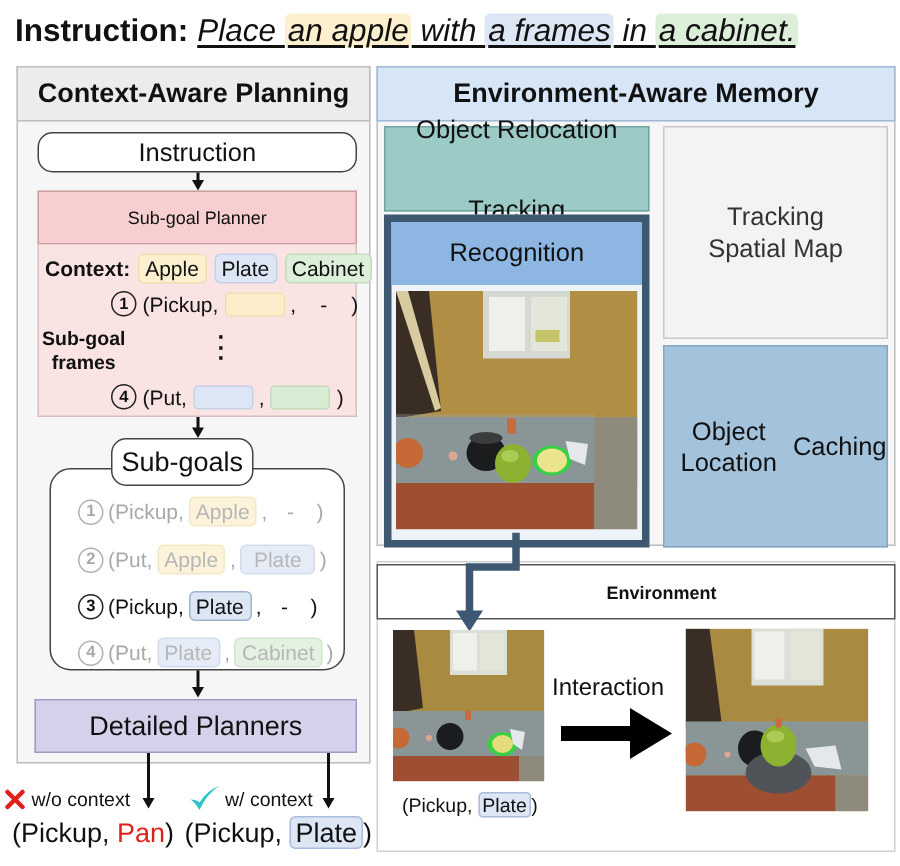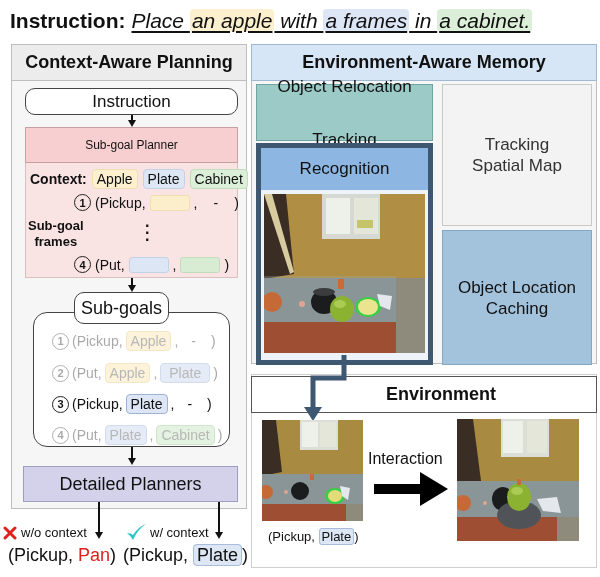--- a/index.html
+++ b/index.html
@@ -64,21 +64,21 @@
   #right-panel { left: 251px; top: 44px; width: 346px; height: 320px; border: 1px solid #bdbdbd; background: #f6f6f6; }
   #right-title { left: 251px; top: 44px; width: 346px; height: 37px; border: 1px solid #9fb8d4; background: #d6e6f7; font-weight: bold; font-size: 18px; }
   #orl { left: 256px; top: 84px; width: 177px; height: 57px; background: #9ccac6; border: 1.5px solid #6fa5a0; font-size: 17px; line-height: 21px; }
   #ssm { left: 442px; top: 84px; width: 150px; height: 142px; background: #f3f3f3; border: 1.5px solid #c9c9c9; font-size: 17px; line-height: 21px; color: #333; }
   #olc { left: 442px; top: 230px; width: 150px; height: 135px; background: #a3c3dd; border: 1.5px solid #85a7c4; font-size: 17px; line-height: 21px; }
   #ror { left: 256px; top: 143px; width: 177px; height: 222px; border: 5px solid #3e5871; background: #eef3f9; }
   #ror-title { left: 261px; top: 148px; width: 167px; height: 42px; background: #8db6e2; font-size: 17px; line-height: 20px; }
 
   
   #env-panel { left: 251px; top: 374px; width: 346px; height: 194px; border: 1px solid #cfcfcf; background: #fff; }
-  #env-title { left: 251px; top: 376px; width: 346px; height: 37px; border: 1px solid #555; background: #fff; font-weight: bold; font-size: 18px; padding-left: 34px; }
+  #env-title { left: 251px; top: 376px; width: 346px; height: 37px; border: 1px solid #555; background: #fff; font-weight: bold; font-size: 12px; padding-left: 34px; }
   #interaction-lbl { left: 368px; top: 450px; font-size: 16px; }
   #pickup-plate { left: 268px; top: 529px; font-size: 13px; white-space: nowrap; }
   .chip-sm { background: #dde6f5; border: 1px solid #a9bcdb; border-radius: 3px; padding: 0 2px; }
 
   .scene { position: absolute; overflow: hidden; }
 </style>
 </head>
 <body>
 
 <div id="instr" class="abs">
@@ -202,21 +202,21 @@
 <div id="right-title" class="abs ctr">Environment-Aware Memory</div>
 
 <div id="orl" class="abs ctr" style="flex-direction:column;gap:32px;">
   <div>Object Relocation</div>
   <div>Tracking</div>
 </div>
 <div id="ssm" class="abs ctr" style="flex-direction:column;">
   <div>Tracking</div>
   <div>Spatial Map</div>
 </div>
-<div id="olc" class="abs ctr" style="flex-direction:column;">
+<div id="olc" class="abs ctr" style="flex-direction:row;">
   <div>Object Location</div>
   <div>Caching</div>
 </div>
 
 <div id="ror" class="abs"></div>
 <div id="ror-title" class="abs ctr" style="flex-direction:column;">
   <div>Recognition</div>
 </div>
 
 <div class="scene" style="left:264px; top:194px; width:161px; height:159px;">

